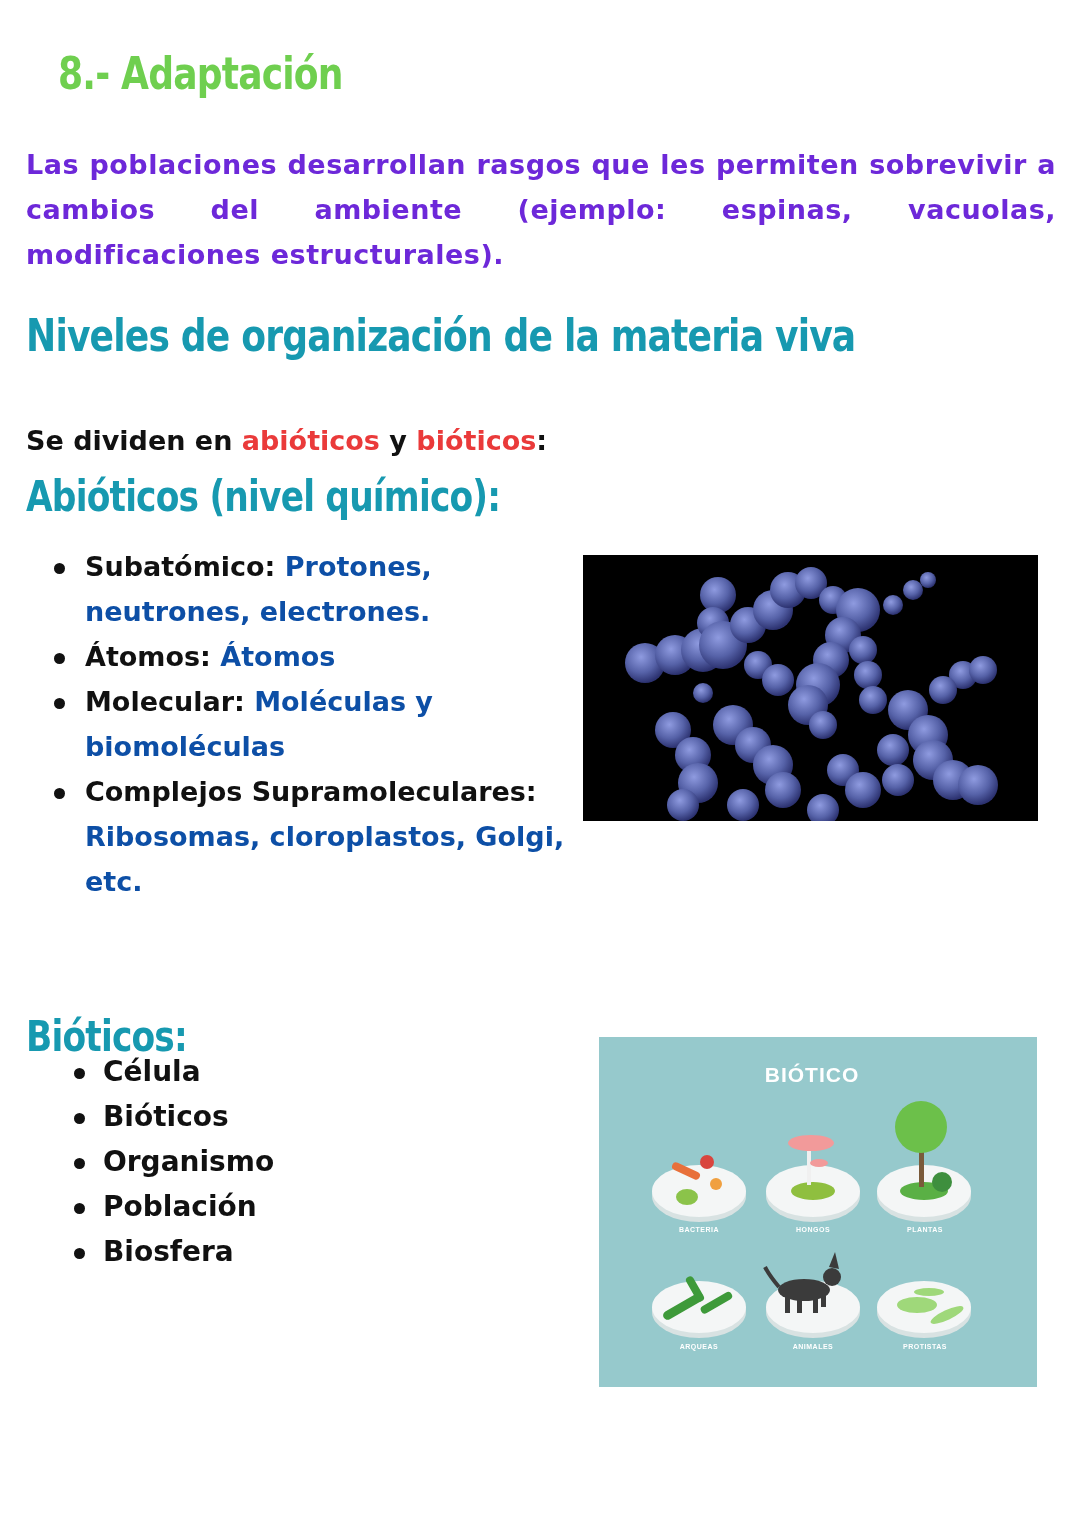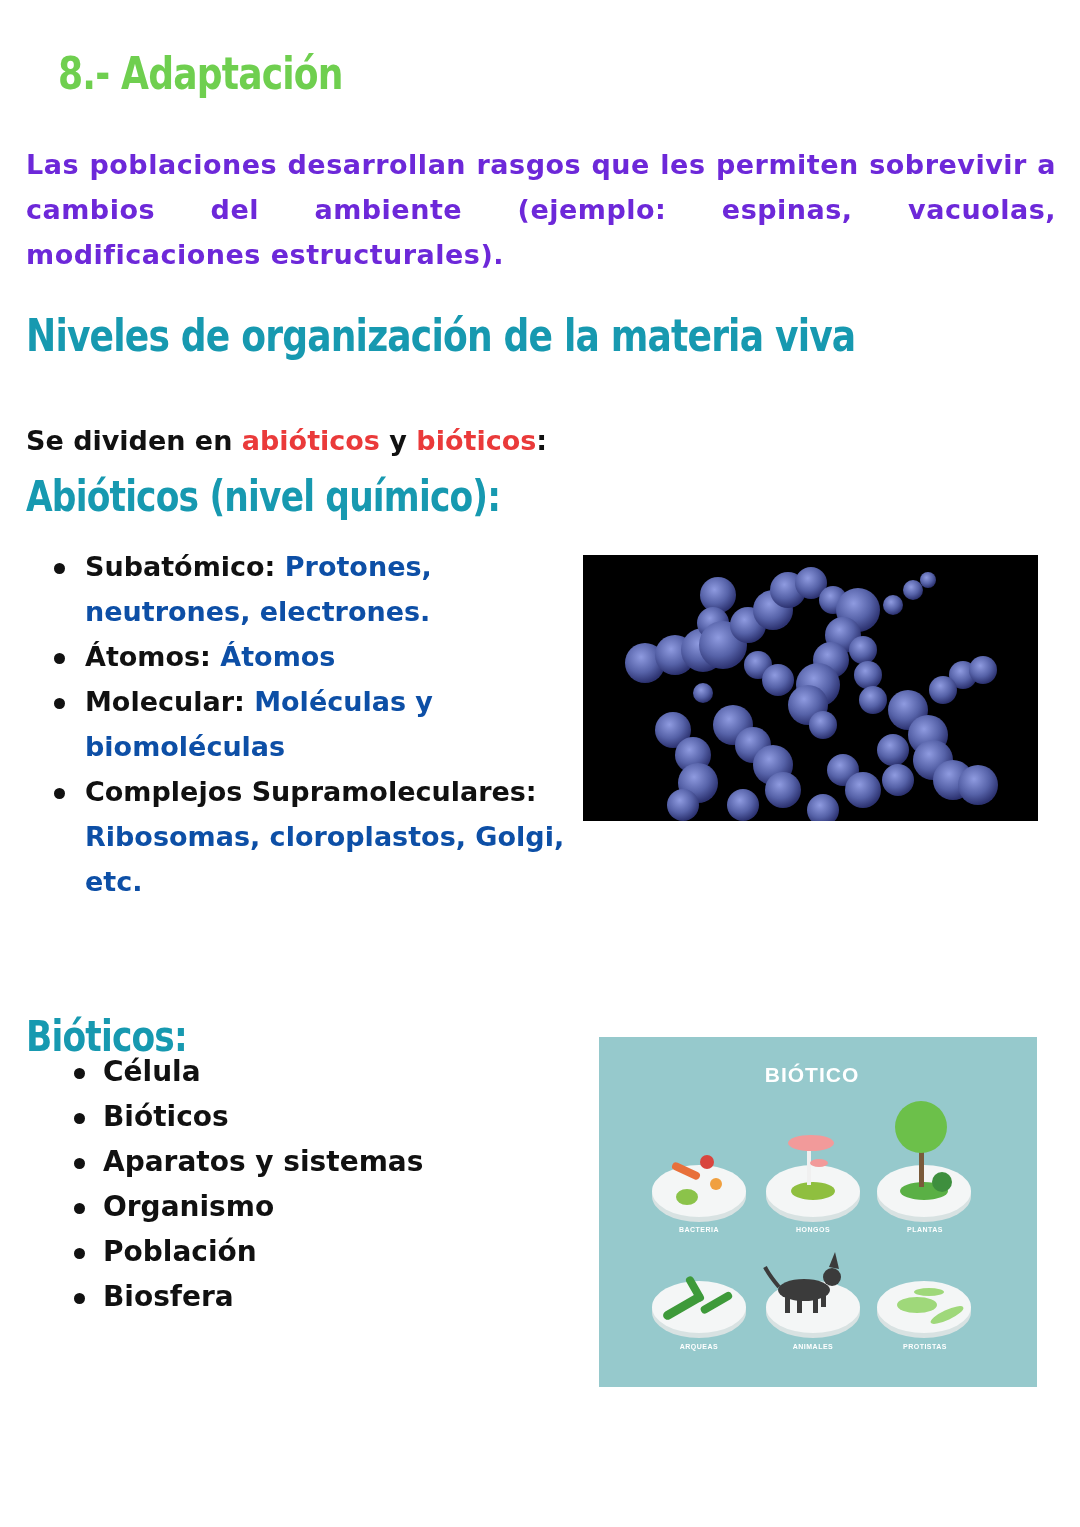--- a/index.html
+++ b/index.html
@@ -122,21 +122,20 @@
         <circle cx="240" cy="255" r="16"></circle>
     </g>
   </svg>
 </div>
 
 <div class="abs h-teal h-bio">Bióticos:</div>
 
 <ul class="abs bio">
   <li>Célula</li>
   <li>Bióticos</li>
-  <li>Aparatos y sistemas</li>
   <li>Organismo</li>
   <li>Población</li>
   <li>Biosfera</li>
 </ul>
 
 <div class="abs img-bio">
   <div class="bio-title">BIÓTICO</div>
 
   <div class="disc" style="left:53px; top:128px;"></div>
   <div class="disc" style="left:167px; top:128px;"></div>

